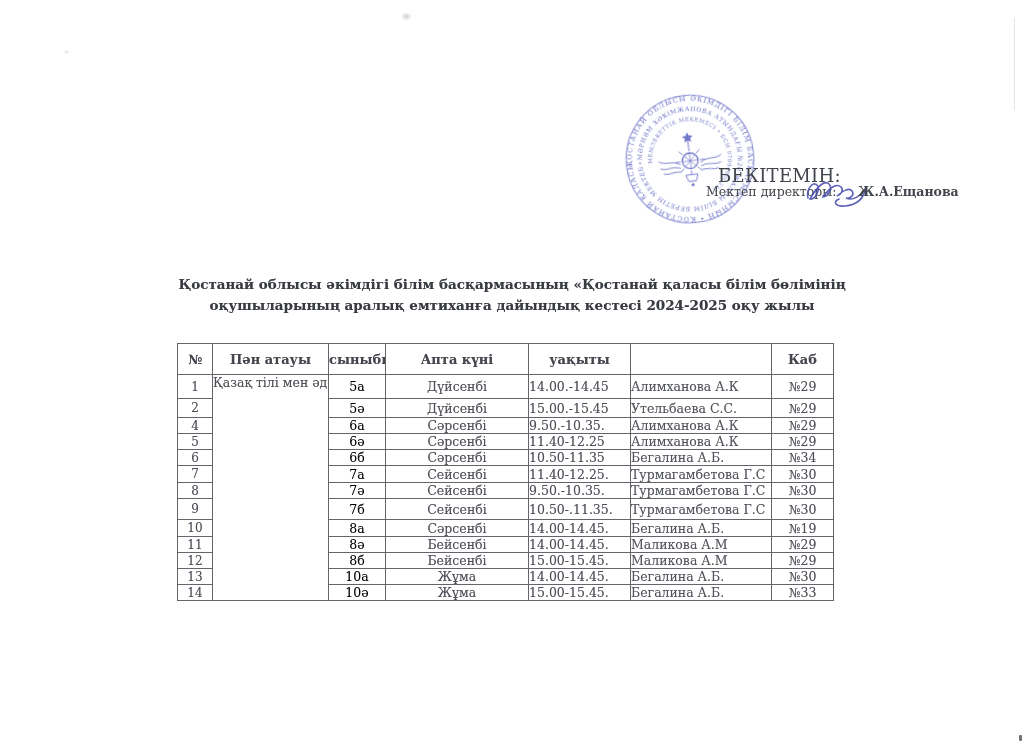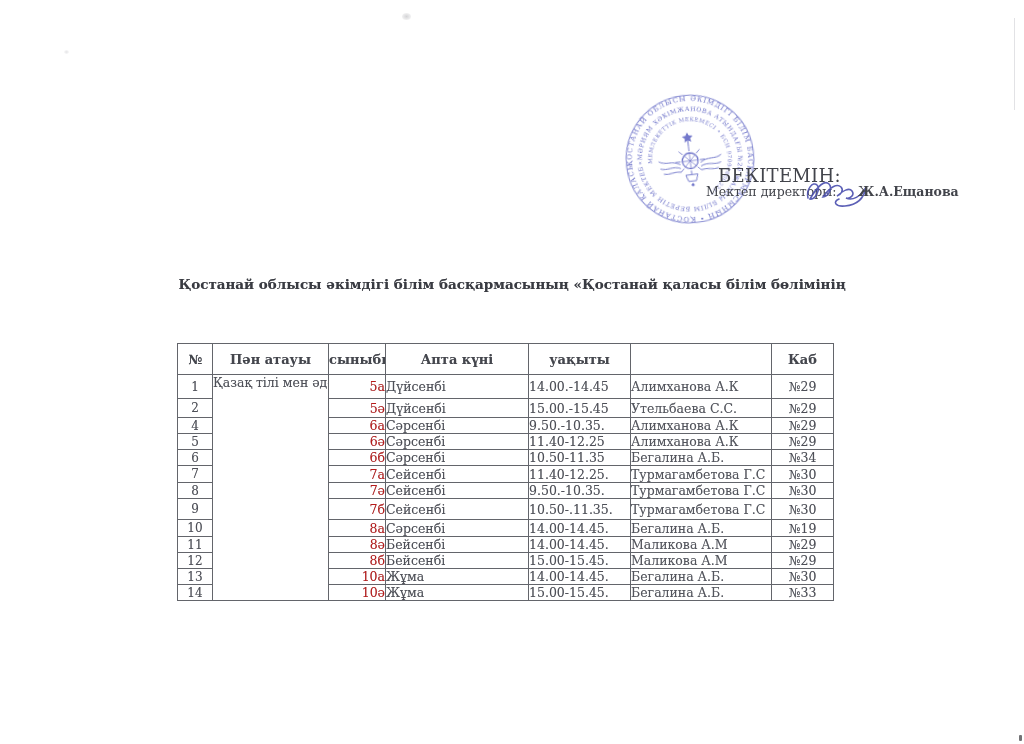--- a/index.html
+++ b/index.html
@@ -45,22 +45,22 @@
   tbody tr:nth-child(6){height:17px;}
   tbody tr:nth-child(7){height:16px;}
   tbody tr:nth-child(8){height:21px;}
   tbody tr:nth-child(9){height:17px;}
   tbody tr:nth-child(10){height:15px;}
   tbody tr:nth-child(11){height:16px;}
   tbody tr:nth-child(12){height:16px;}
   tbody tr:nth-child(13){height:16px;}
   .cell-num{text-align:center;font-size:12px;}
   .cell-subject{vertical-align:top;text-align:center;white-space:normal;line-height:16.5px;padding-top:2px;}
-  .cell-class{text-align:right;color:#b91c1c;}
-  .cell-day{text-align:left;padding-left:7px;}
+  .cell-class{text-align:center;color:#000000;}
+  .cell-day{text-align:center;padding-left:7px;}
   .cell-time{text-align:left;padding-left:6px;}
   .cell-teacher{text-align:left;padding-left:7px;color:#54565e;}
   .cell-room{text-align:center;}
 </style>
 </head>
 <body>
 
 <div class="page">
 
   <div class="speck speck-a"></div>
@@ -104,20 +104,21 @@
   <div class="director-label">Мектеп директоры:</div>
   <div class="signature">
     <svg width="80" height="36" viewBox="0 0 80 36">
       <path d="M4,24 C2,15 9,7 13,11 C17,15 11,26 6,25 C14,11 21,6 25,10 C29,14 24,23 19,23 C26,13 33,9 37,13 C40,16 37,21 33,22 C39,17 45,13 48,17 C51,21 46,25 42,24 C48,27 57,23 62,13 C60,25 53,31 41,32 C32,33 28,28 35,25" stroke="#4a4fae" fill="none" stroke-width="1.6" stroke-linecap="round" opacity=".9"></path>
     </svg>
   </div>
   <div class="director-name">Ж.А.Ещанова</div>
 
   <div class="doc-title">
     <div>Қостанай облысы  әкімдігі білім басқармасының «Қостанай қаласы білім бөлімінің</div>
+    <div>оқушыларының аралық емтиханға дайындық кестесі 2024-2025 оқу жылы</div>
   </div>
 
   <table class="schedule-table">
     <colgroup>
       <col style="width:35px">
         <col style="width:116px">
         <col style="width:57px">
       <col style="width:143px">
         <col style="width:102px">
         <col style="width:141px">

